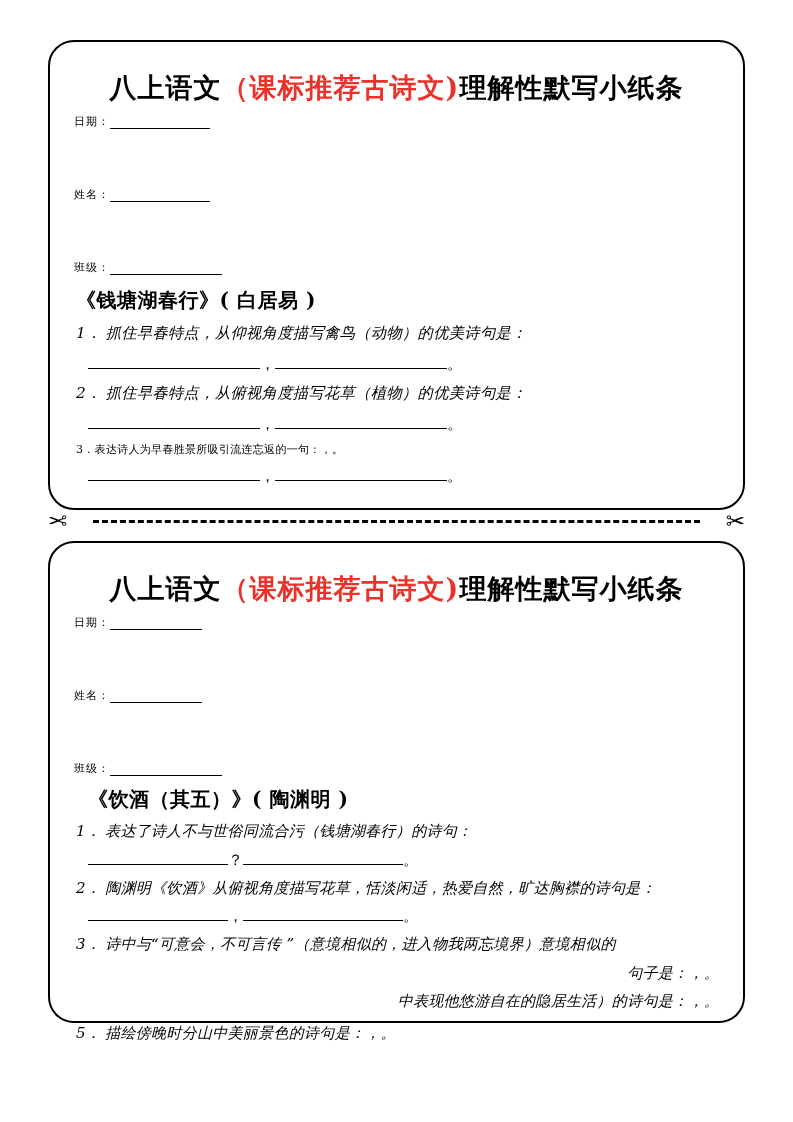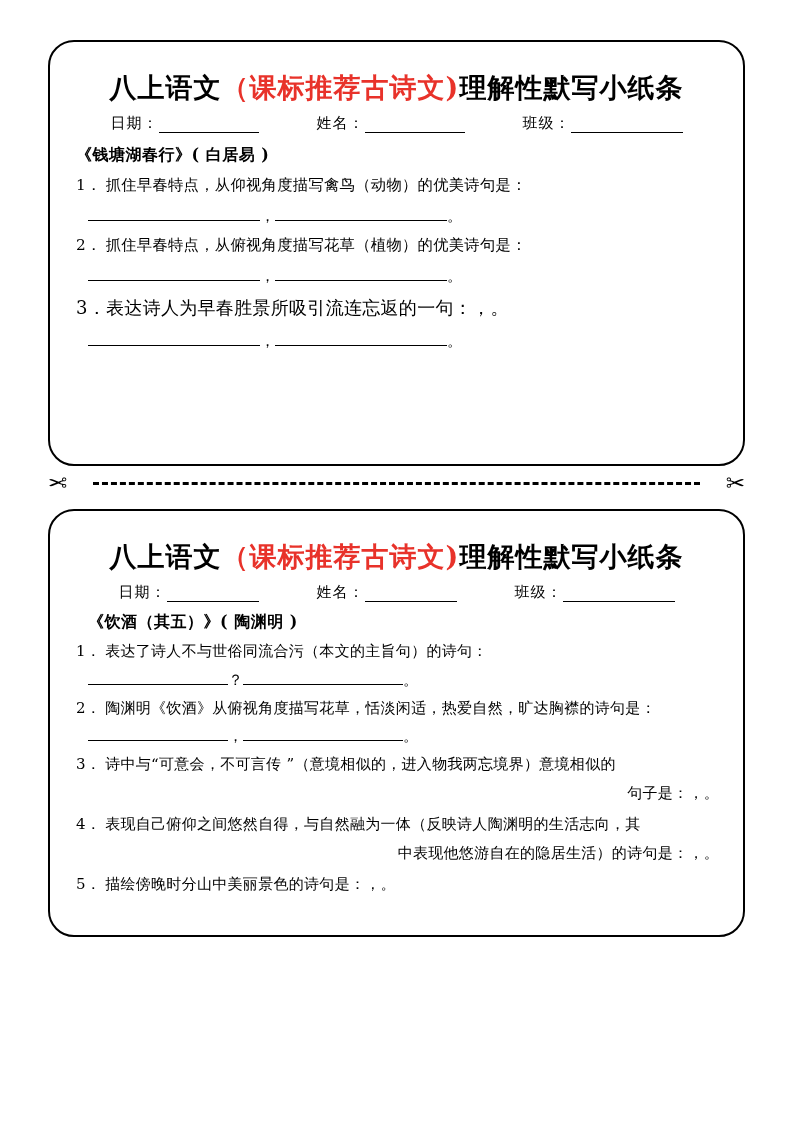--- a/index.html
+++ b/index.html
@@ -45,71 +45,73 @@
     margin: 10px 0 6px 0;
     white-space: nowrap;
   }
   .title .red {
     color: #e8322a;
   }
   .meta-row {
     display: flex;
     justify-content: center;
     gap: 58px;
-    font-size: 15px;
+    font-size: 11px;
     margin: 8px 0 4px 0;
+    flex-direction: column;
   }
   .meta-item {
     display: flex;
     align-items: flex-end;
     white-space: nowrap;
   }
   .meta-label {
     letter-spacing: 1px;
   }
   .blank {
     display: inline-block;
     border-bottom: 1px solid #000;
     height: 14px;
   }
   .blank.w100 { width: 100px; }
   .blank.w90  { width: 92px; }
   .blank.w110 { width: 112px; }
 
   .poem-head {
-    font-size: 16px;
+    font-size: 20px;
     font-weight: bold;
     margin: 12px 0 6px 2px;
     letter-spacing: 0.5px;
   }
   .q {
     font-size: 15.3px;
     line-height: 1.75;
     margin: 6px 0 0 2px;
     letter-spacing: 0.3px;
+    font-style: italic;
   }
   .q .num {
     margin-right: 4px;
   }
   .ansline {
     margin: 6px 0 2px 14px;
     font-size: 15px;
     white-space: nowrap;
   }
   .ansline .u {
     display: inline-block;
     border-bottom: 1px solid #000;
     height: 15px;
   }
   .u.u170 { width: 172px; }
   .u.u160 { width: 160px; }
   .u.u130 { width: 130px; }
   .u.u140 { width: 140px; }
   .inlineq {
-    font-size: 18px;
+    font-size: 11px;
     line-height: 1.8;
     margin: 6px 0 0 2px;
     letter-spacing: 0.3px;
   }
   .sep {
     position: relative;
     height: 40px;
     display: flex;
     align-items: center;
     justify-content: center;
@@ -204,43 +206,40 @@
       </div>
       <div class="meta-item">
         <span class="meta-label">班级：</span>
         <span class="blank w110"></span>
       </div>
     </div>
 
     <div class="poem-head">《饮酒（其五）》( 陶渊明 )</div>
 
     <div class="q">
-      <span class="num">1．</span><span>表达了诗人不与世俗同流合污（本文的主旨句）的诗句：</span>
+      <span class="num">1．</span><span>表达了诗人不与世俗同流合污（钱塘湖春行）的诗句：</span>
     </div>
     <div class="ansline">
       <span class="u u140"></span><span>？</span><span class="u u160"></span><span>。</span>
     </div>
 
     <div class="q">
       <span class="num">2．</span><span>陶渊明《饮酒》从俯视角度描写花草，恬淡闲适，热爱自然，旷达胸襟的诗句是：</span>
     </div>
     <div class="ansline">
       <span class="u u140"></span><span>，</span><span class="u u160"></span><span>。</span>
     </div>
 
     <div class="q">
       <span class="num">3．</span><span>诗中与“可意会，不可言传 ”（意境相似的，进入物我两忘境界）意境相似的</span>
     </div>
     <div class="q tight">
       <span>句子是：</span><span class="u u130"></span><span>，</span><span class="u u130"></span><span>。</span>
     </div>
 
-    <div class="q">
-      <span class="num">4．</span><span>表现自己俯仰之间悠然自得，与自然融为一体（反映诗人陶渊明的生活志向，其</span>
-    </div>
     <div class="q tight">
       <span>中表现他悠游自在的隐居生活）的诗句是：</span><span class="u u130"></span><span>，</span><span class="u u130"></span><span>。</span>
     </div>
 
     <div class="q">
       <span class="num">5．</span><span>描绘傍晚时分山中美丽景色的诗句是：</span><span class="u u130"></span><span>，</span><span class="u u130"></span><span>。</span>
     </div>
   </div>
 
 </div>

